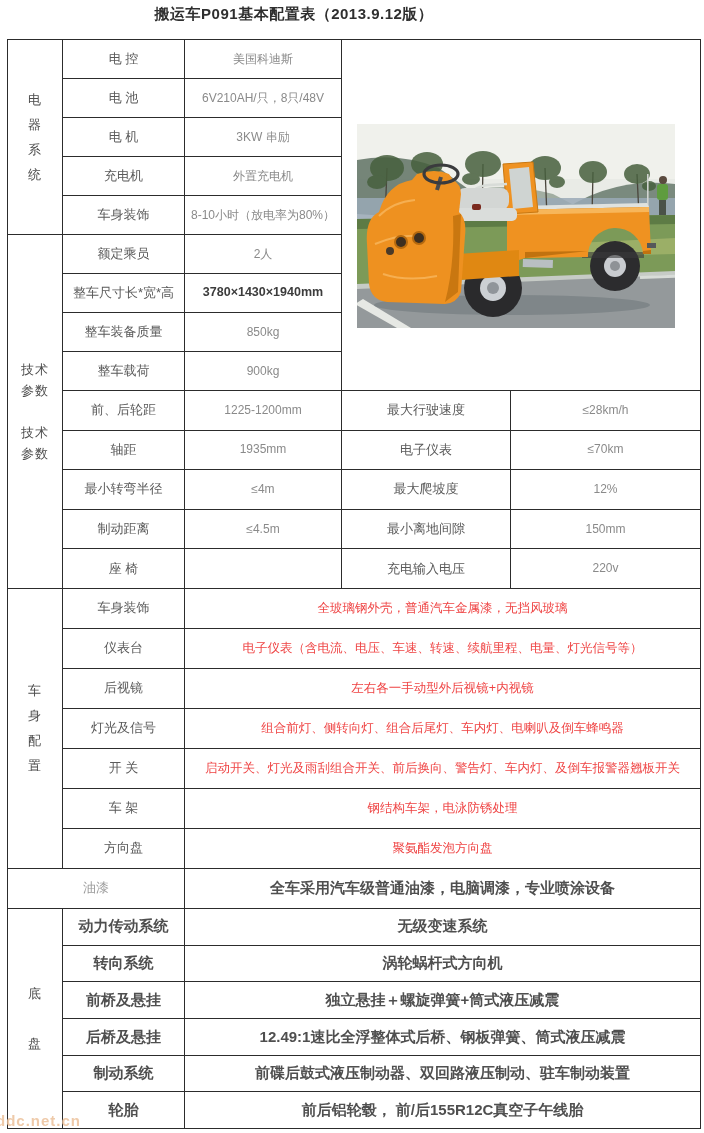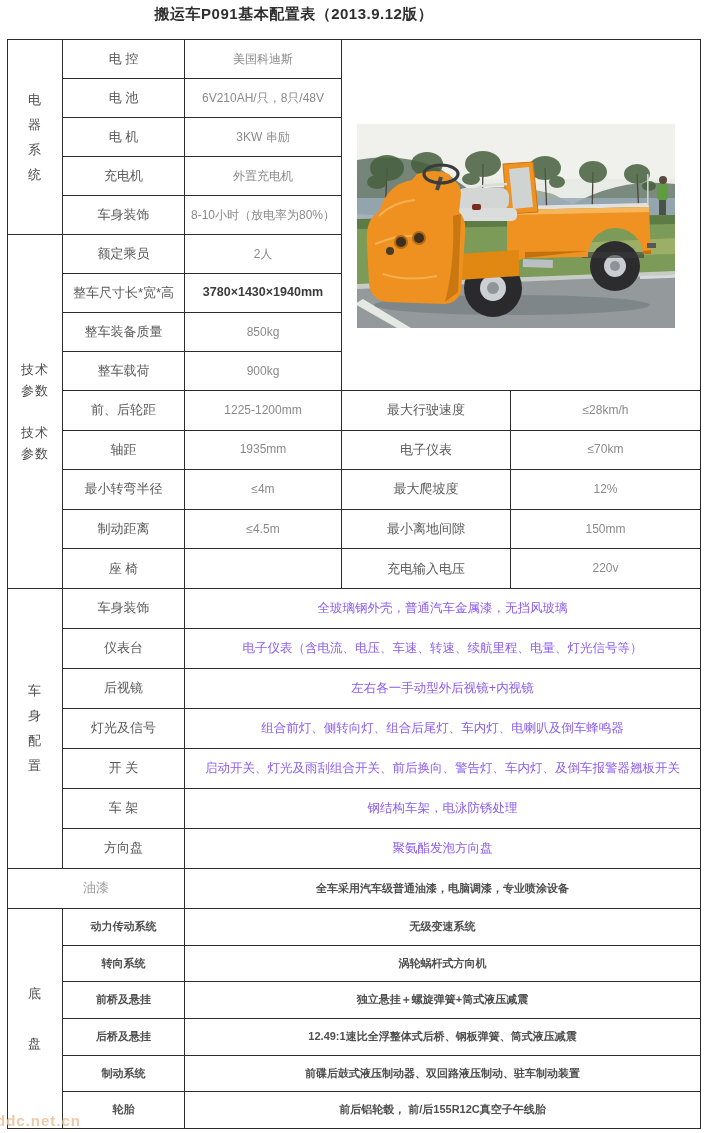--- a/index.html
+++ b/index.html
@@ -22,23 +22,23 @@
   .c{
     border-right:1px solid #2c2c2c;border-bottom:1px solid #2c2c2c;
     display:flex;align-items:center;justify-content:center;
     text-align:center;overflow:hidden;box-sizing:border-box;
     padding:1px 3px;line-height:1.25;
   }
   .sec{color:#4d4d4d;font-size:13px;white-space:pre-line;line-height:25px;letter-spacing:1px;}
   .sec-b{line-height:21px;}
   .lab{color:#5a5a5a;font-size:13px;}
   .val{color:#8a8a8a;font-size:12px;}
-  .val-wide{color:#8b5cf6;font-size:12.5px;}
+  .val-wide{color:#ef4444;font-size:12.5px;}
   .bold{font-weight:bold;color:#3c3c3c;font-size:12.5px;}
-  .dbold{font-weight:bold;color:#4f4f4f;font-size:11px;}
+  .dbold{font-weight:bold;color:#4f4f4f;font-size:15px;}
   .lab-light{color:#9a9a9a;}
   .photo-cell{position:relative;align-items:flex-start;justify-content:flex-start;padding:0;}
   .photo{position:absolute;left:15px;top:84px;width:318px;height:204px;}
   .watermark{
     position:absolute;left:-4px;top:1112px;font-size:15px;font-weight:bold;
     color:#ecc19b;letter-spacing:1px;opacity:.85;
   }
 </style>
 </head>
 <body>

